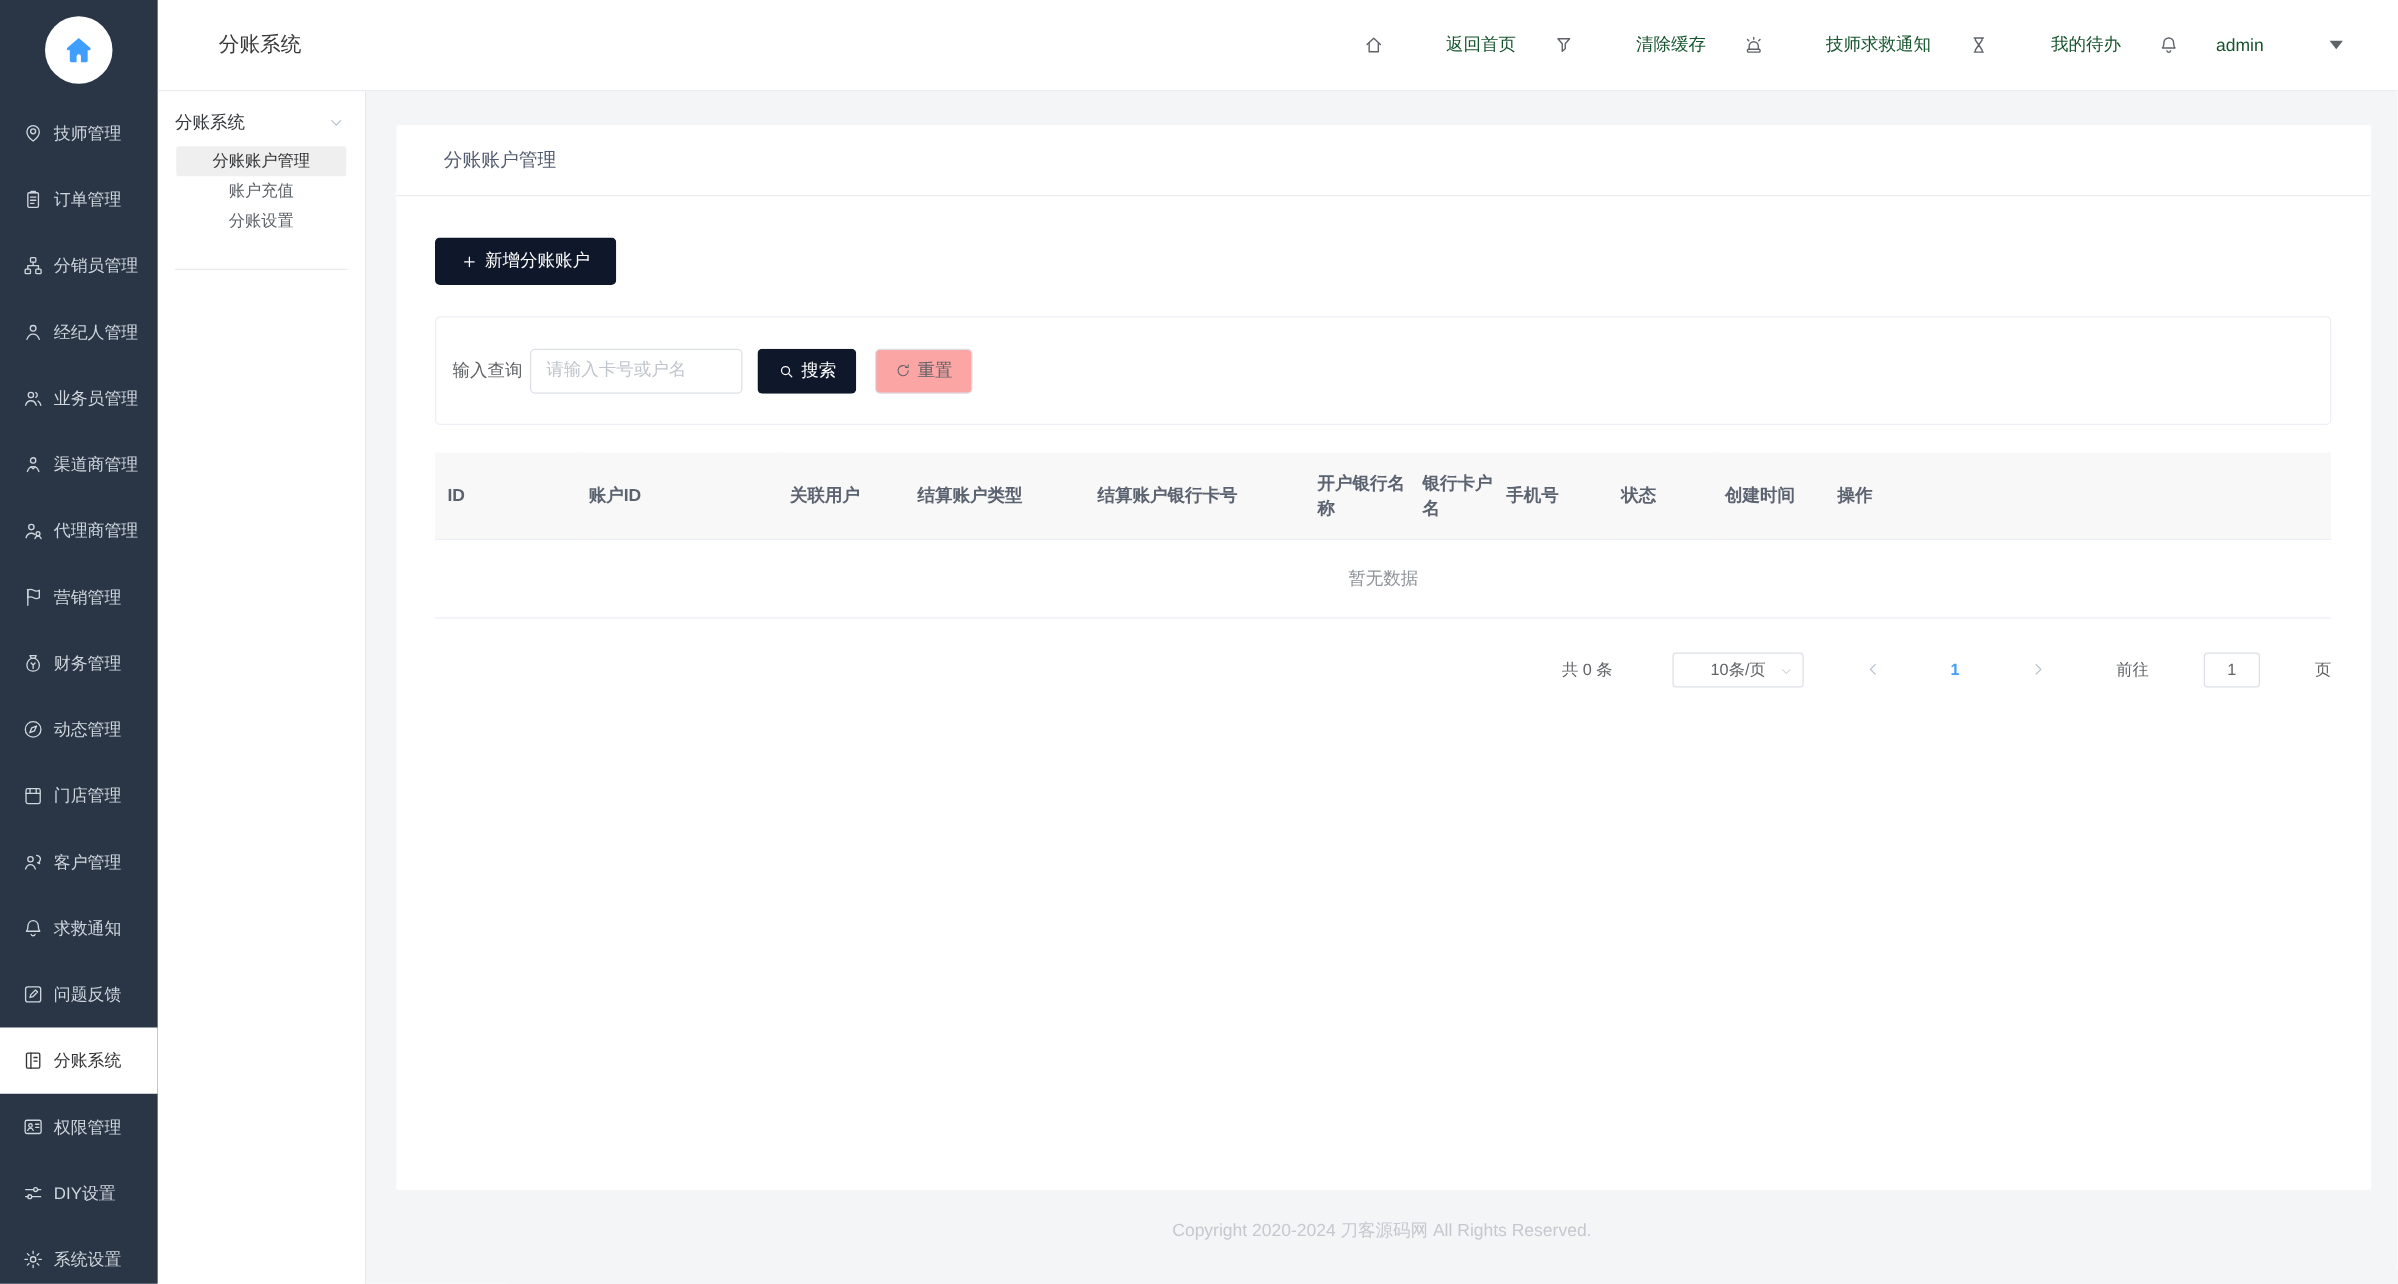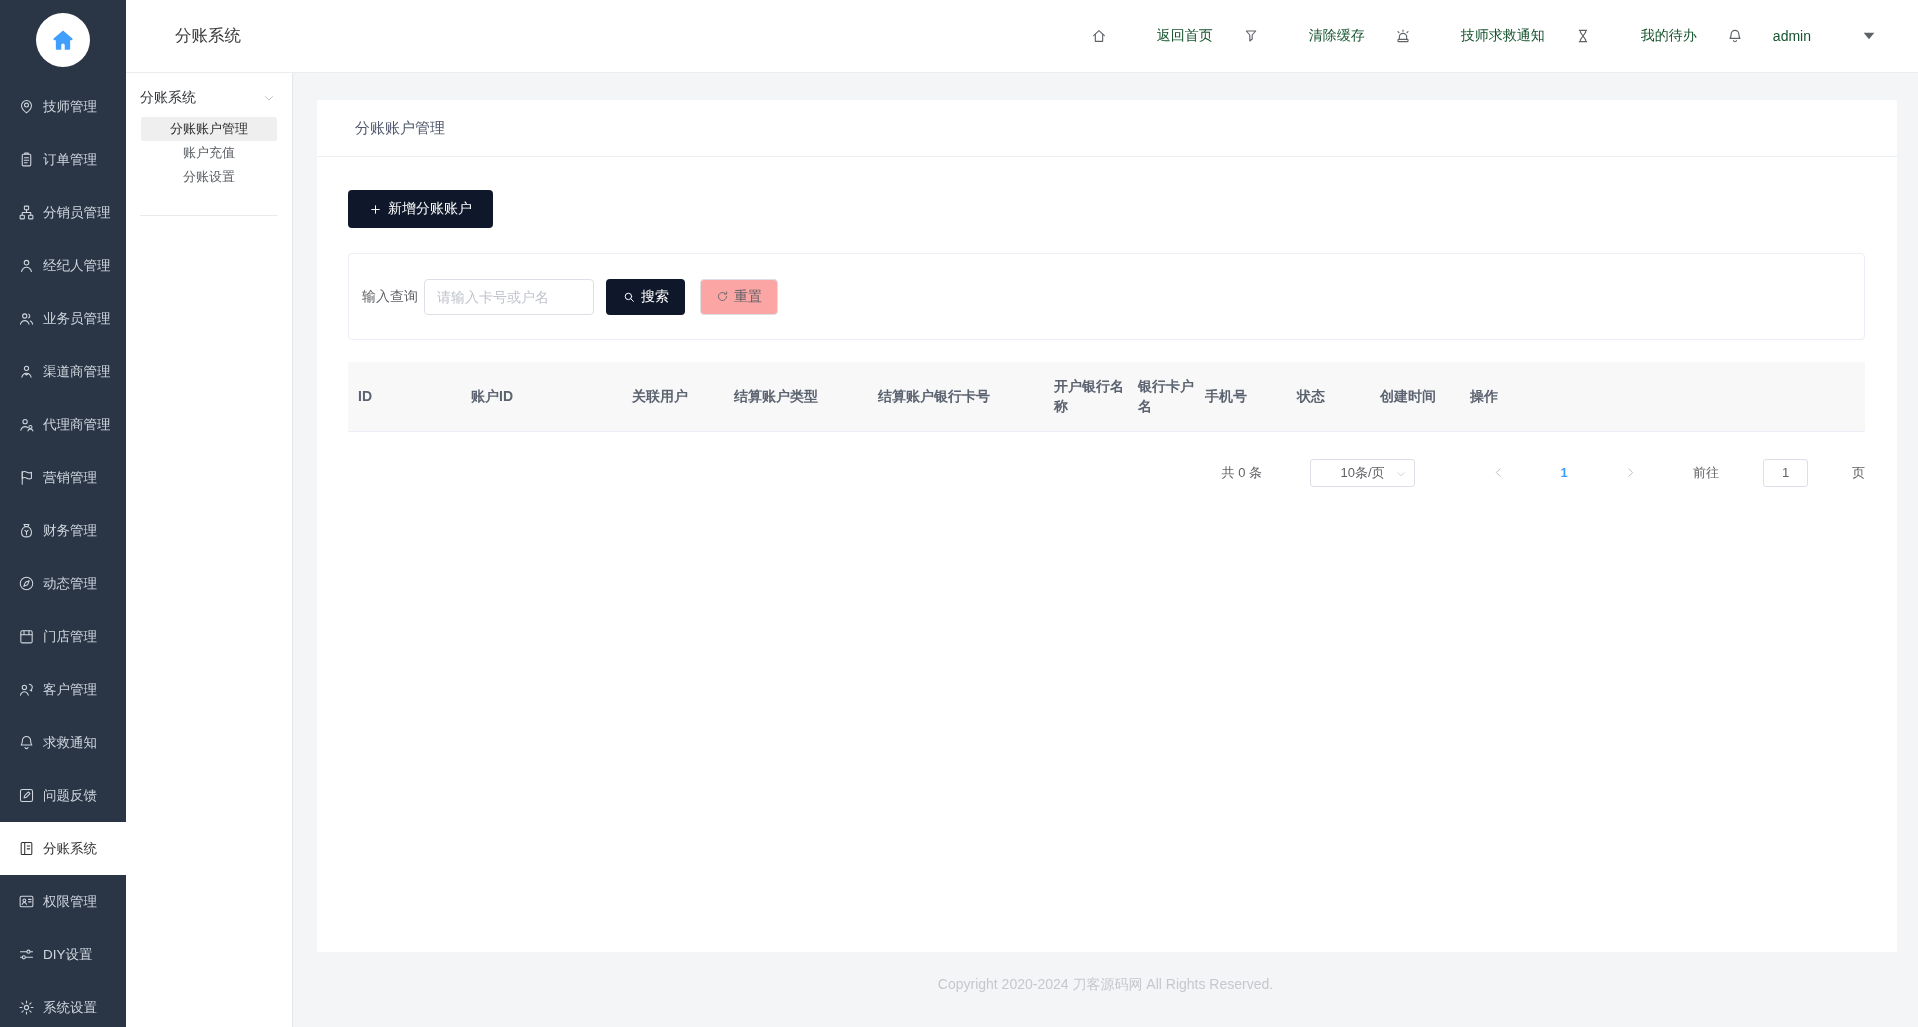--- a/index.html
+++ b/index.html
@@ -58,41 +58,41 @@
   .btn svg { stroke-linecap:round; stroke-linejoin:round; fill:none; }
   .btn-primary { background:#0f172a; color:#fff; }
   .btn-add { height:38px; padding:0 20px; }
   .btn-add svg { width:13px; height:13px; stroke:#fff; stroke-width:1.8; margin-right:6px; }
 
   .search-panel { margin-top:25px; border:1px solid #ebeef5; border-radius:4px;
     height:87px; display:flex; align-items:center; padding-left:13px; }
   .search-label { font-size:14px; color:#606266; margin-right:6px; }
   .search-input { width:170px; height:36px; border:1px solid #dcdfe6; border-radius:4px;
     padding:0 12px; font-size:14px; color:#606266; outline:none;
-    font-family:Liberation Sans, sans-serif; }
+    font-family:Liberation Serif, serif; }
   .search-input::placeholder { color:#c0c4cc; }
   .btn-search { height:36px; padding:0 15px; margin-left:12px; }
   .btn-search svg { width:14px; height:14px; stroke:#fff; stroke-width:1.7; margin-right:5px; }
   .btn-reset { height:36px; padding:0 15px; margin-left:15px; background:#fca5a5;
     border:1px solid #dcdfe6; color:#606266; }
   .btn-reset svg { width:13px; height:13px; stroke:#606266; stroke-width:1.6; margin-right:5px; }
 
   .data-table { width:100%; margin-top:22px; border-collapse:collapse; table-layout:fixed; }
   .data-table th { background:#f8f8f9; font-size:14px; font-weight:bold; color:#5c6370;
     text-align:left; padding:14px 0 14px 10px; line-height:1.45; vertical-align:middle;
     border-bottom:1px solid #ebeef5; }
   .empty-row { height:63px; display:flex; align-items:center; justify-content:center;
     border-bottom:1px solid #ebeef5; font-size:14px; color:#909399; }
 
   .pagination { margin-top:27px; display:flex; align-items:center; justify-content:flex-end;
     font-size:13px; color:#606266;gap:36px; }
   .pg-total { margin-right:12px; }
   .pg-size-select { position:relative; width:105px; height:28px; border:1px solid #dcdfe6;
     border-radius:3px; display:flex; align-items:center; justify-content:center;
-    cursor:pointer; margin-right:32px; color:#606266; }
+    cursor:pointer; margin-right:4px; color:#606266; }
   .pg-size-select svg { position:absolute; right:7px; top:8px; width:12px; height:12px;
     stroke:#c0c4cc; fill:none; stroke-width:1.6; stroke-linecap:round; stroke-linejoin:round; }
   .pg-arrow { width:30px; height:28px; display:flex; align-items:center; justify-content:center;
     cursor:pointer; }
   .pg-arrow svg { width:13px; height:13px; stroke:#b4bccc; fill:none; stroke-width:1.8;
     stroke-linecap:round; stroke-linejoin:round; }
   .pg-page { width:30px; text-align:center; color:#409eff; font-weight:bold; cursor:pointer; }
   .pg-goto-label { margin:0 8px 0 12px; }
   .pg-goto-input { width:45px; height:28px; border:1px solid #dcdfe6; border-radius:3px;
     text-align:center; font-size:13px; color:#606266; outline:none;
@@ -410,20 +410,21 @@
               <th>结算账户银行卡号</th>
               <th>开户银行名称</th>
               <th>银行卡户名</th>
               <th>手机号</th>
               <th>状态</th>
               <th>创建时间</th>
               <th>操作</th>
             </tr>
           </thead>
         </table>
+        <div class="empty-row">暂无数据</div>
 
         <div class="pagination">
           <span class="pg-total">共 0 条</span>
           <div class="pg-size-select">
             <span>10条/页</span>
             <svg viewBox="0 0 24 24">
                 <path d="M6 9.5l6 6 6-6"></path>
               </svg>
           </div>
           <div class="pg-arrow">

